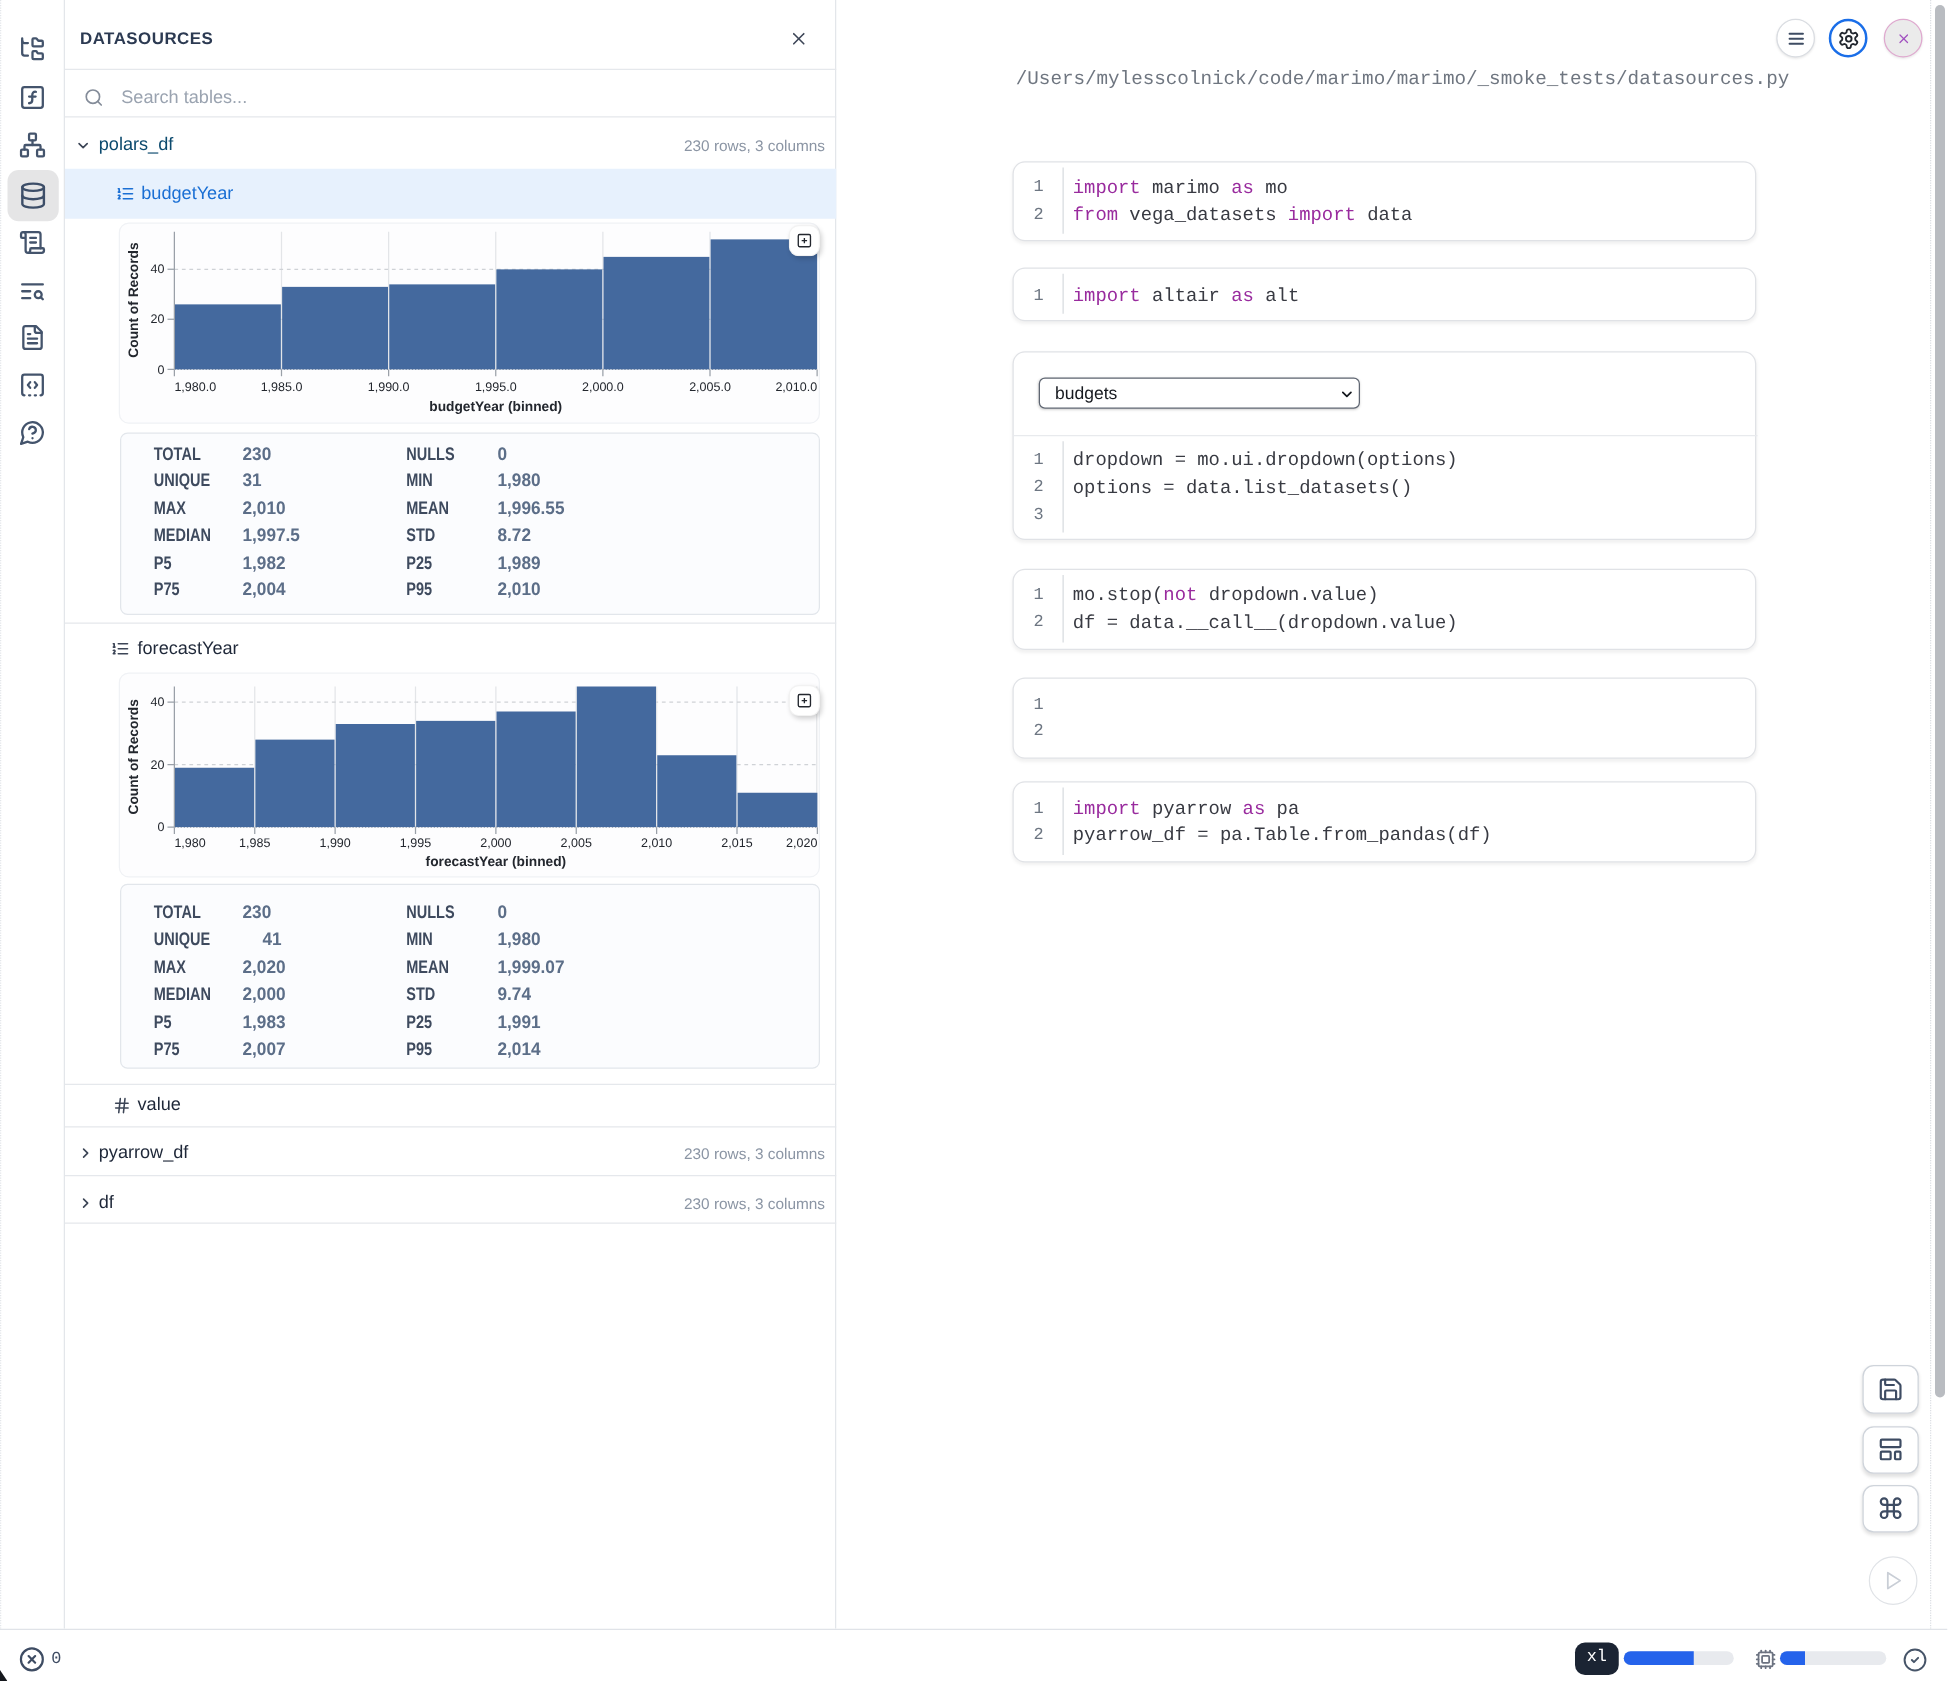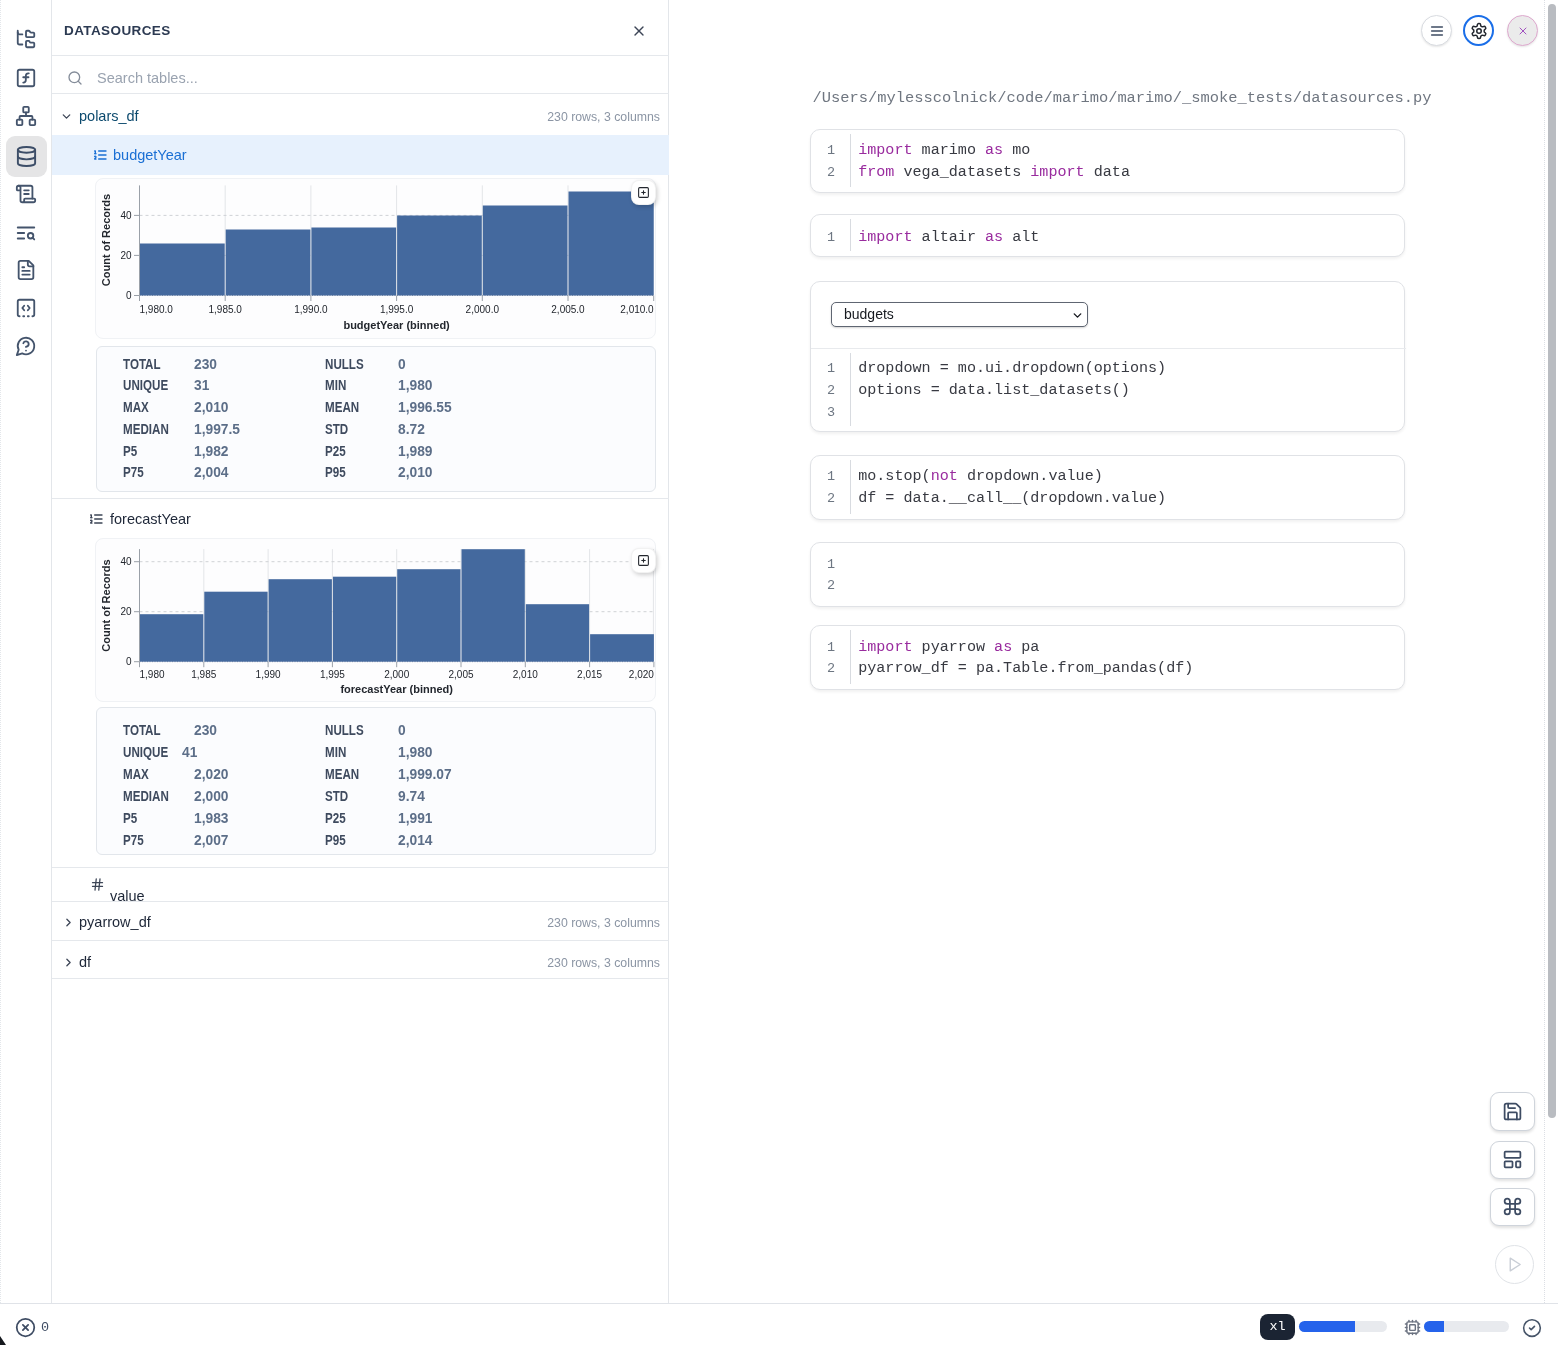--- a/index.html
+++ b/index.html
@@ -289,21 +289,21 @@
 
     <div class="abs" style="left:44px;top:707px;width:560px;height:148px;border:1px solid #e2e6eb;border-radius:6px;background:#fbfcfe;"></div>
     <div class="statgrid" style="top:721.5px;">
         <span style="left:71px">TOTAL</span>
         <b style="left:142px">230</b>
         <span style="left:273px">NULLS</span>
         <b style="left:346px">0</b>
       </div>
     <div class="statgrid" style="top:743.5px;">
         <span style="left:71px">UNIQUE</span>
-        <b style="left:130px">41</b>
+        <b style="left:158px">41</b>
         <span style="left:273px">MIN</span>
         <b style="left:346px">1,980</b>
       </div>
     <div class="statgrid" style="top:765.5px;">
         <span style="left:71px">MAX</span>
         <b style="left:142px">2,020</b>
         <span style="left:273px">MEAN</span>
         <b style="left:346px">1,999.07</b>
       </div>
     <div class="statgrid" style="top:787.5px;">
@@ -325,21 +325,21 @@
         <b style="left:346px">2,014</b>
       </div>
 
     <div class="abs" style="left:0;top:867px;width:617px;height:1px;background:#e5e8ec;"></div>
     <svg class="abs" style="left:38px;top:877px" width="15" height="15" viewBox="0 0 24 24" fill="none" stroke="#3c4556" stroke-width="2" stroke-linecap="round">
         <line x1="4" x2="20" y1="9" y2="9"></line>
         <line x1="4" x2="20" y1="15" y2="15"></line>
         <line x1="10" x2="8" y1="3" y2="21"></line>
         <line x1="16" x2="14" y1="3" y2="21"></line>
       </svg>
-    <div class="abs" style="left:58px;top:876px;font-size:14.5px;color:#1e2738;margin-top:12px;">value</div>
+    <div class="abs" style="left:58px;top:876px;font-size:14.5px;color:#1e2738;">value</div>
     <div class="abs" style="left:0;top:901px;width:617px;height:1px;background:#e5e8ec;"></div>
 
     <svg class="abs" style="left:10px;top:916px" width="13" height="13" viewBox="0 0 24 24" fill="none" stroke="#3c4556" stroke-width="2.4" stroke-linecap="round" stroke-linejoin="round">
         <path d="m9 18 6-6-6-6"></path>
       </svg>
     <div class="abs" style="left:27px;top:914px;font-size:14.5px;color:#1e2738;">pyarrow_df</div>
     <div class="abs" style="left:0;top:916px;width:608px;font-size:12.3px;color:#8b95a4;text-align:right;">230 rows, 3 columns</div>
     <div class="abs" style="left:0;top:940px;width:617px;height:1px;background:#e5e8ec;"></div>
 
     <svg class="abs" style="left:10px;top:956px" width="13" height="13" viewBox="0 0 24 24" fill="none" stroke="#3c4556" stroke-width="2.4" stroke-linecap="round" stroke-linejoin="round">
@@ -362,21 +362,21 @@
     <svg class="abs" style="left:799.5px;top:21.5px" width="18" height="18" viewBox="0 0 24 24" fill="none" stroke="#21262e" stroke-width="2" stroke-linecap="round" stroke-linejoin="round">
         <path d="M12.22 2h-.44a2 2 0 0 0-2 2v.18a2 2 0 0 1-1 1.73l-.43.25a2 2 0 0 1-2 0l-.15-.08a2 2 0 0 0-2.73.73l-.22.38a2 2 0 0 0 .73 2.73l.15.1a2 2 0 0 1 1 1.72v.51a2 2 0 0 1-1 1.74l-.15.09a2 2 0 0 0-.73 2.73l.22.38a2 2 0 0 0 2.73.73l.15-.08a2 2 0 0 1 2 0l.43.25a2 2 0 0 1 1 1.73V20a2 2 0 0 0 2 2h.44a2 2 0 0 0 2-2v-.18a2 2 0 0 1 1-1.73l.43-.25a2 2 0 0 1 2 0l.15.08a2 2 0 0 0 2.73-.73l.22-.39a2 2 0 0 0-.73-2.73l-.15-.08a2 2 0 0 1-1-1.74v-.5a2 2 0 0 1 1-1.74l.15-.09a2 2 0 0 0 .73-2.73l-.22-.38a2 2 0 0 0-2.73-.73l-.15.08a2 2 0 0 1-2 0l-.43-.25a2 2 0 0 1-1-1.73V4a2 2 0 0 0-2-2z"></path>
         <circle cx="12" cy="12" r="3"></circle>
       </svg>
     <div class="abs" style="left:837px;top:15px;width:31px;height:31px;border-radius:50%;background:#ebebeb;border:1px solid #dfa9cf;box-shadow:0 1px 2px rgba(0,0,0,.1);"></div>
     <svg class="abs" style="left:846.5px;top:24.5px" width="12" height="12" viewBox="0 0 24 24" fill="none" stroke="#a151c0" stroke-width="2" stroke-linecap="round">
         <path d="M18 6 6 18"></path>
         <path d="m6 6 12 12"></path>
       </svg>
 
-    <div class="abs mono" style="left:0;top:89px;width:876px;text-align:center;font-size:15.4px;color:#6f7680;padding-left:28px;">/Users/mylesscolnick/code/marimo/marimo/_smoke_tests/datasources.py</div>
+    <div class="abs mono" style="left:0;top:54px;width:876px;text-align:center;font-size:15.4px;color:#6f7680;padding-left:28px;">/Users/mylesscolnick/code/marimo/marimo/_smoke_tests/datasources.py</div>
 
     <div class="cell" style="top:128.8px;height:64px;">
       <div class="gut">
           <div>1</div>
           <div>2</div>
         </div>
       <div class="code">
           <div class="code-line"><span class="kw">import</span> marimo <span class="kw">as</span> mo</div>
           <div class="code-line"><span class="kw">from</span> vega_datasets <span class="kw">import</span> data</div>
         </div>

